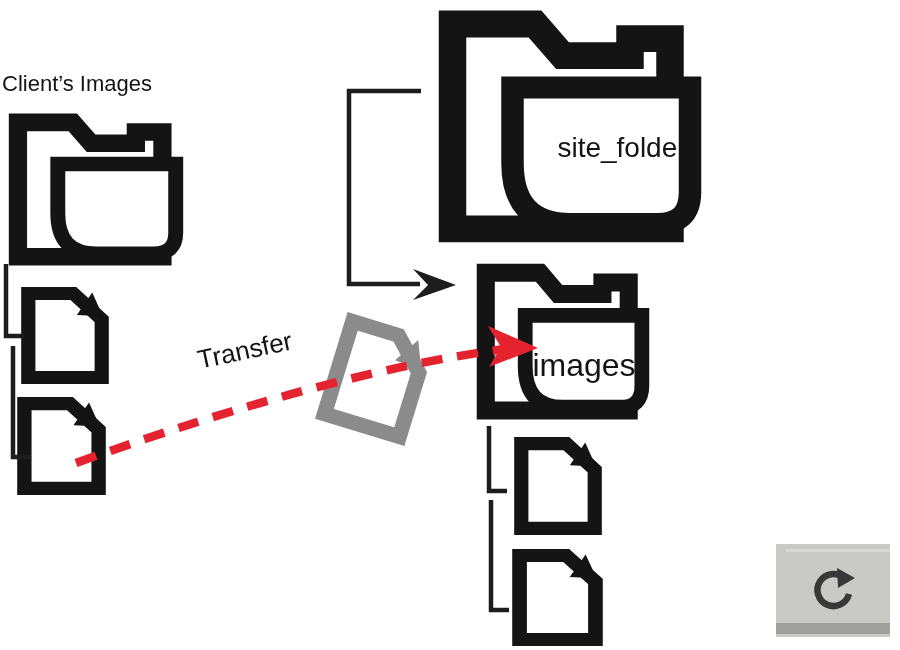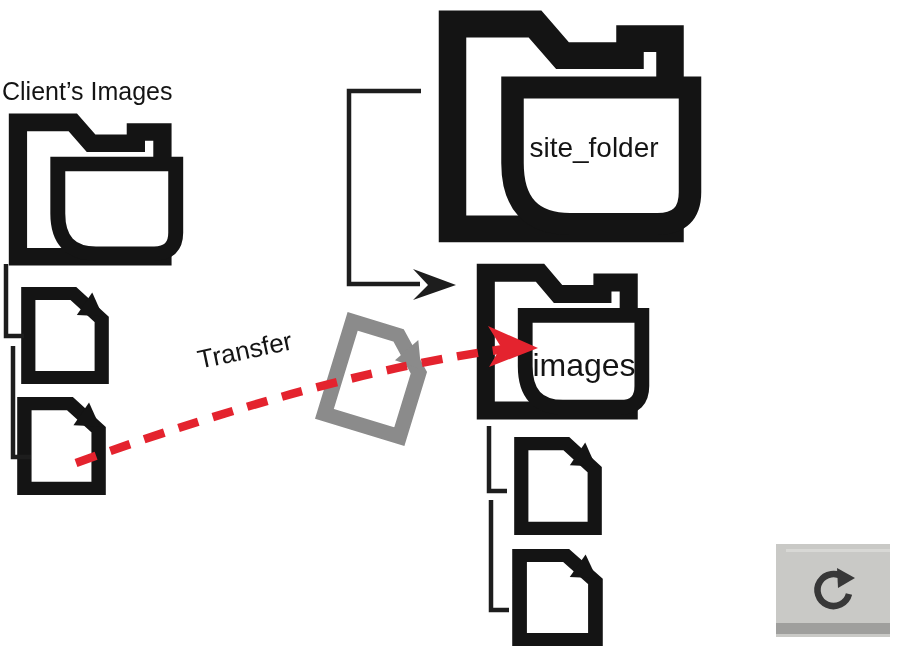--- a/index.html
+++ b/index.html
@@ -97,23 +97,23 @@
     <polyline points="6,264 6,336 24,336" fill="none" stroke="var(--line_black, #1d1d1d)" stroke-width="4.5"></polyline>
     <polyline points="13,346 13,457 31,457" fill="none" stroke="var(--line_black, #1d1d1d)" stroke-width="4.5"></polyline>
 
     <polyline points="489,426 489,491 507,491" fill="none" stroke="var(--line_black, #1d1d1d)" stroke-width="4.5"></polyline>
     <polyline points="491,500 491,610 509,610" fill="none" stroke="var(--line_black, #1d1d1d)" stroke-width="4.5"></polyline>
 
     <path d="M76 463 Q330 372 505 349" fill="none" style="stroke:var(--transfer_red, #e4232e)" stroke-width="8.5" stroke-dasharray="21 15"></path>
     <path d="M538 348 L488 326 L501 347 L489 367 Z" style="fill:var(--transfer_red, #e4232e)"></path>
   </svg>
 
-  <div class="abs label" style="left:2px; top:78px; font-size:25px;">Client’s Images</div>
+  <div class="abs label" style="left:2px; top:72px; font-size:22px;">Client’s Images</div>
 
-  <div class="abs label center" style="left:482px; top:133px; width:224px; font-size:28px;">site_folder</div>
+  <div class="abs label center" style="left:510px; top:133px; width:224px; font-size:28px;">site_folder</div>
 
   <div class="abs label center" style="left:506px; top:348px; width:156px; font-size:32px;">images</div>
 
   <div class="abs label" style="left:198px; top:346px; font-size:26px; transform:rotate(-12deg); transform-origin:0 50%;">Transfer</div>
 
   <div class="abs refresh-button" style="left:776px; top:544px; width:114px; height:93px;">
     <div class="btn-topline"></div>
     <svg class="abs" style="left:32px; top:22px;" width="50" height="50" viewBox="0 0 50 50">
       <path d="M36 12 A16 16 0 1 0 41 28" fill="none" style="stroke:var(--button_icon, #383838)" stroke-width="6.5"></path>
       <path d="M29 2 L47 12 L30 22 Z" style="fill:var(--button_icon, #383838)"></path>

